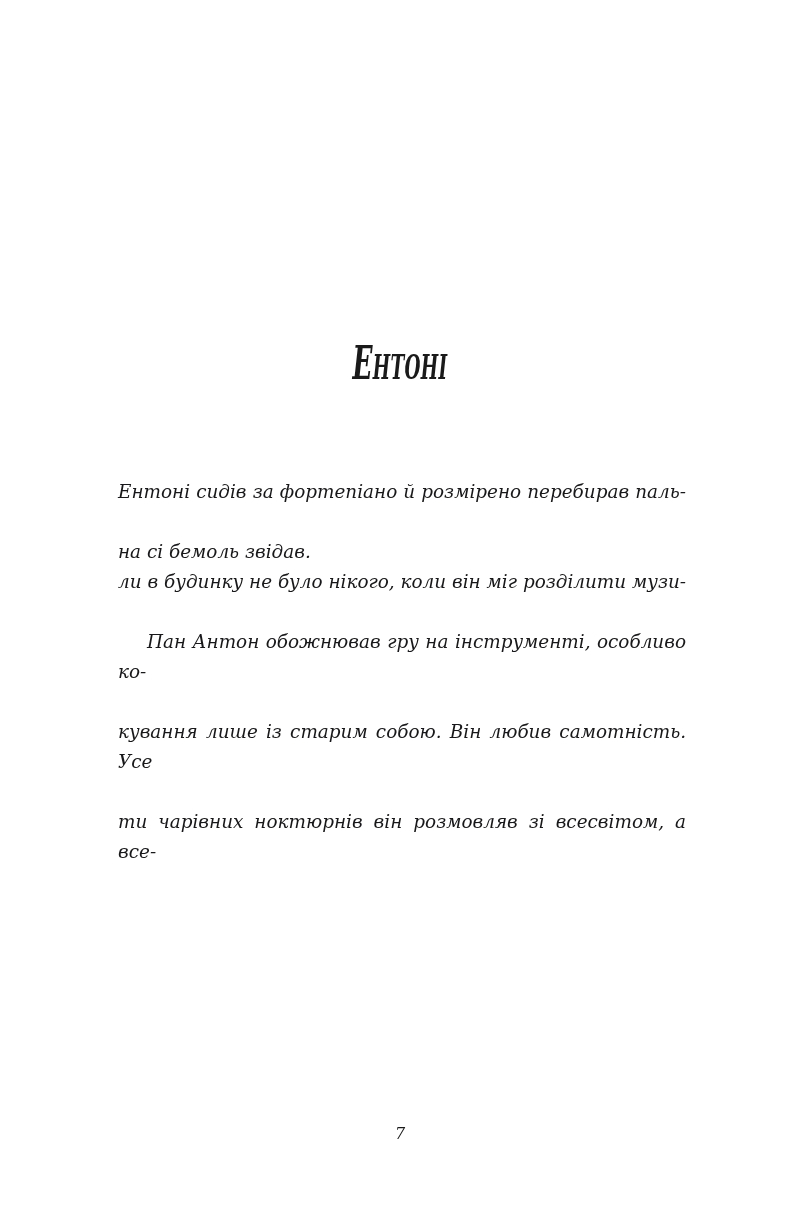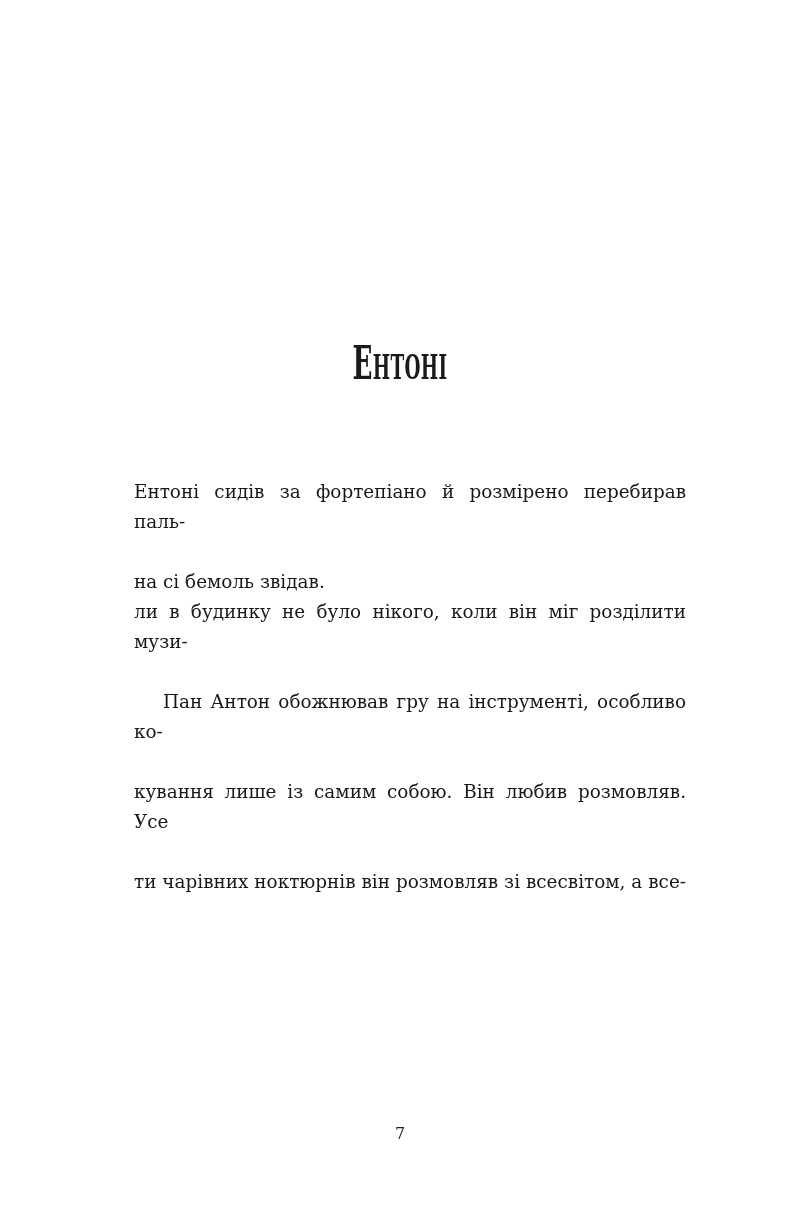--- a/index.html
+++ b/index.html
@@ -10,20 +10,21 @@
   }
 
   .page {
     position: relative;
     width: 800px;
     height: 1223px;
     margin: 0 auto;
     background: #ffffff;
     overflow: hidden;
     box-sizing: border-box;
+    font-style: italic;
   }
 
   
   .chapter-title {
     position: absolute;
     left: 0;
     right: 0;
     top: 308px;
     text-align: center;
     font-family: "DejaVu Serif", "Liberation Serif", serif;
@@ -62,21 +63,20 @@
   .para {
     margin: 0;
     text-indent: 0;
   }
 
   
   .line {
     display: block;
     text-align: justify;
     white-space: pre-wrap;
-    margin-left: 16px;
   }
   .line::after {
     content: "";
     display: inline-block;
     width: 100%;
     height: 0;
   }
   .line.last::after {
     content: none;
   }
@@ -107,21 +107,21 @@
   <div class="text-block">
 
     <p class="para">
       <span class="line">Ентоні сидів за фортепіано й розмірено перебирав паль-</span>
       <span class="line last">на сі бемоль звідав.</span>
     </p>
 
     <p class="para">
       <span class="line">ли в будинку не було нікого, коли він міг розділити музи-</span>
       <span class="line indent">Пан Антон обожнював гру на інструменті, особливо ко-</span>
-      <span class="line">кування лише із самим собою. Він любив розмовляв. Усе</span>
+      <span class="line">кування лише із старим собою. Він любив самотність. Усе</span>
       <span class="line">ти чарівних ноктюрнів він розмовляв зі всесвітом, а все-</span>
 
     </p>
 
   </div>
 
   <div class="folio">7</div>
 
 </div>
 

